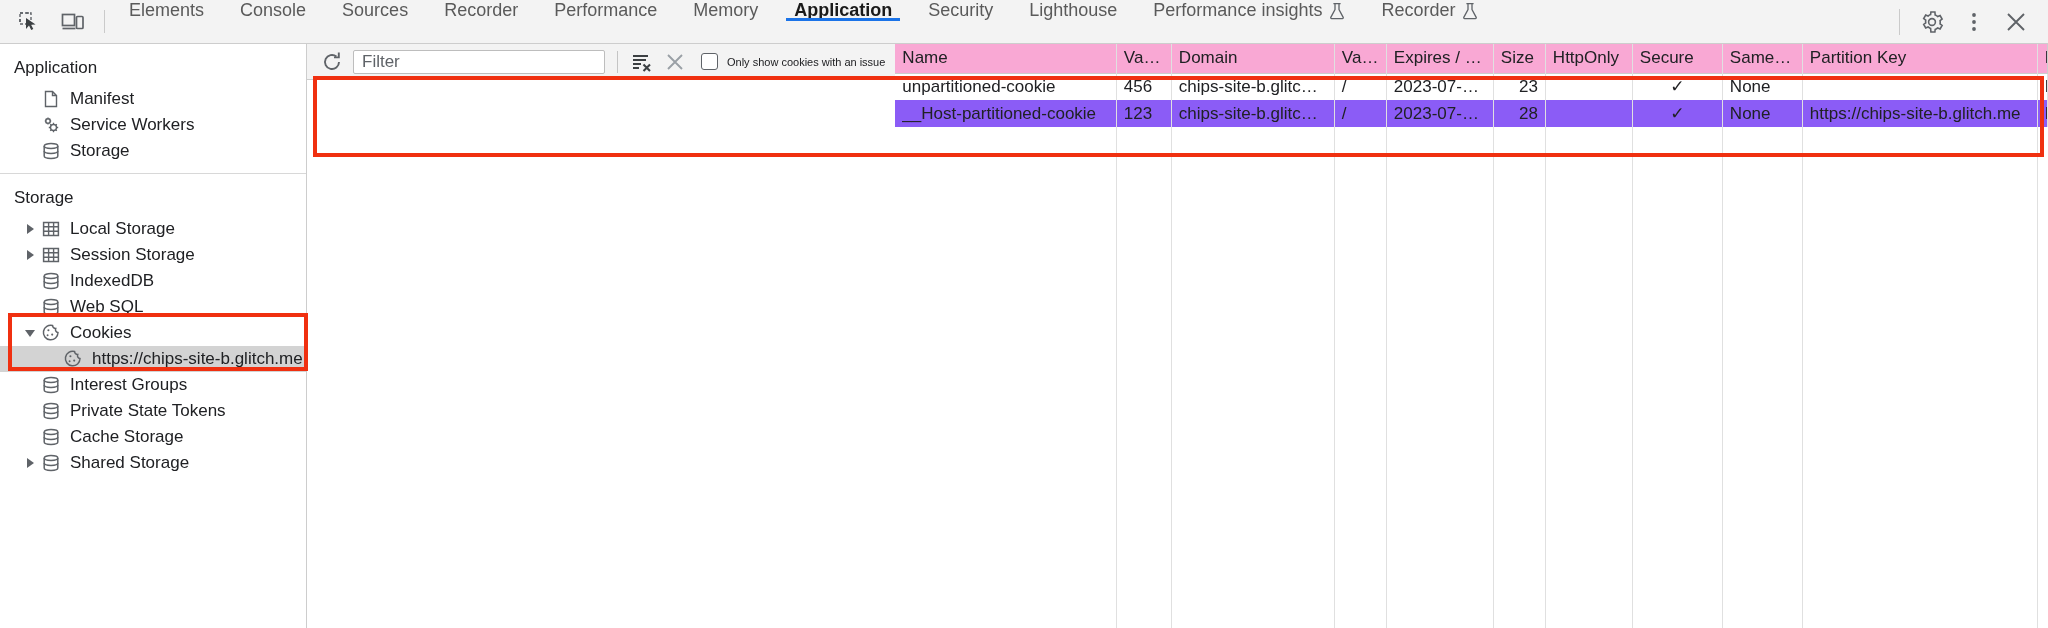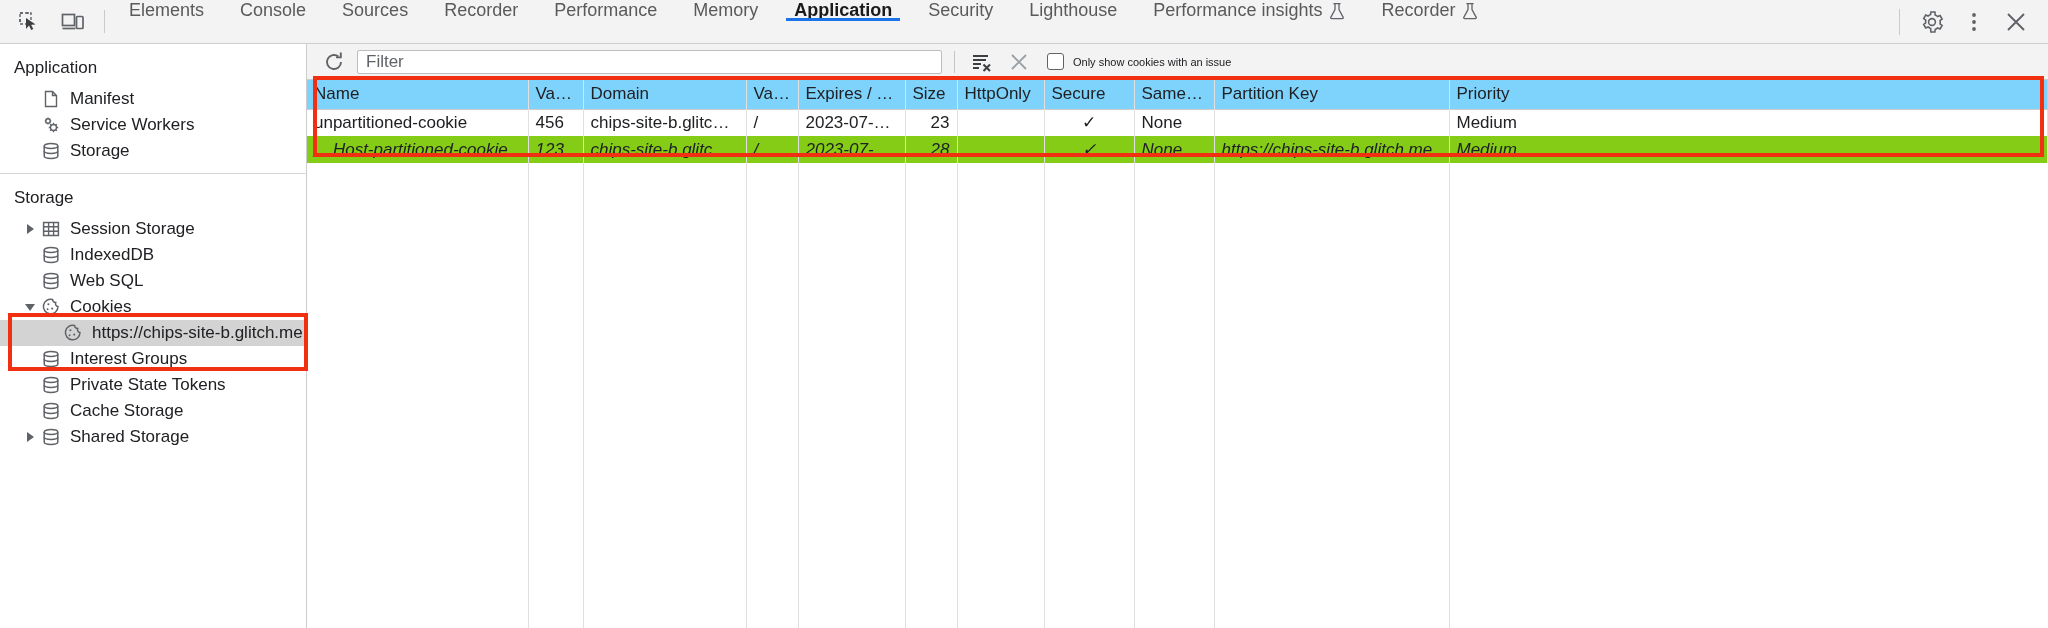--- a/index.html
+++ b/index.html
@@ -83,21 +83,21 @@
     display: flex; align-items: center; justify-content: center;
     margin-right: 2px;
   }
   .twisty.empty { visibility: hidden; }
   .tri { width: 0; height: 0; border-left: 7px solid #5f6368; border-top: 5px solid transparent; border-bottom: 5px solid transparent; }
   .tri.open { border-left: 5px solid transparent; border-right: 5px solid transparent; border-top: 7px solid #5f6368; border-bottom: none; }
   .t-icon { width: 22px; height: 22px; flex: none; margin-right: 8px; display: flex; align-items: center; justify-content: center; }
   .t-label { overflow: hidden; text-overflow: ellipsis; }
 
   
-  #right { flex: 1; display: flex; flex-direction: column; min-width: 0; background: #fff; }
+  #right { flex: 1; display: flex; flex-direction: row; min-width: 0; background: #fff; }
   #filterbar {
     height: 36px;
     background: #f3f3f3;
     border-bottom: 1px solid #cdcdcd;
     display: flex; align-items: center;
     padding: 0 10px 0 14px;
     gap: 10px;
   }
   .refresh-btn { width: 26px; height: 26px; display:flex; align-items:center; justify-content:center; }
   #filter-input {
@@ -118,38 +118,38 @@
   .cbox {
     width: 17px; height: 17px;
     border: 1.6px solid #5f6368; border-radius: 3px; background: #fff;
   }
   .cb-label { font-size: 11px; color: #202124; white-space: nowrap; }
 
   
   #table-wrap { flex: 1; overflow: hidden; position: relative; }
   table.cookies { border-collapse: collapse; width: 100%; table-layout: fixed; }
   table.cookies th {
-    background: #7dd3fc;
+    background: #f9a8d4;
     font-size: 17px; font-weight: 400; color: #202124;
     text-align: left;
     height: 29px;
     padding: 0 7px;
     border-right: 1px solid #cdcdcd;
     border-bottom: 1px solid #cdcdcd;
     white-space: nowrap; overflow: hidden; text-overflow: ellipsis;
   }
   table.cookies td {
     font-size: 17px; color: #202124;
     height: 27px;
     padding: 0 7px;
     border-right: 1px solid #e0e0e0;
     white-space: nowrap; overflow: hidden; text-overflow: ellipsis;
   }
   table.cookies tr.row-odd td { background: #ffffff; }
-  table.cookies tr.row-even td { background: #84cc16; font-style: italic; }
+  table.cookies tr.row-even td { background: #8b5cf6; }
   td.num { text-align: right; }
   td.ctr { text-align: center; }
   td.name-cell { padding-left: 24px; }
 
   
   #filler { position: absolute; left: 0; right: 0; top: 0; bottom: 0; pointer-events: none; }
   .fill-col { position: absolute; top: 0; bottom: 0; border-right: 1px solid #e0e0e0; }
 
   
   .annot {
@@ -288,20 +288,32 @@
               <path d="M3.2 5c0-1.3 3-2.4 6.8-2.4S16.8 3.7 16.8 5v10c0 1.3-3 2.4-6.8 2.4S3.2 16.3 3.2 15z" fill="none" stroke="#5f6368" stroke-width="1.5"></path>
               <path d="M3.2 5c0 1.3 3 2.4 6.8 2.4S16.8 6.3 16.8 5" fill="none" stroke="#5f6368" stroke-width="1.5"></path>
               <path d="M3.2 10c0 1.3 3 2.4 6.8 2.4s6.8-1.1 6.8-2.4" fill="none" stroke="#5f6368" stroke-width="1.5"></path>
             </svg>
           </span>
           <span class="t-label">Storage</span>
         </div>
       </div>
       <div class="side-section">
         <div class="side-title">Storage</div>
+        <div class="tree-item depth1">
+          <span class="twisty">
+            <span class="tri"></span>
+          </span>
+          <span class="t-icon">
+            <svg width="20" height="20" viewBox="0 0 20 20">
+              <path d="M2.6 3.4h14.8v13.2H2.6z" fill="none" stroke="#5f6368" stroke-width="1.5"></path>
+              <path d="M2.6 7.8h14.8M2.6 12.2h14.8M7.6 3.4v13.2M12.6 3.4v13.2" fill="none" stroke="#5f6368" stroke-width="1.4"></path>
+            </svg>
+          </span>
+          <span class="t-label">Local Storage</span>
+        </div>
         <div class="tree-item depth1">
           <span class="twisty">
             <span class="tri"></span>
           </span>
           <span class="t-icon">
             <svg width="20" height="20" viewBox="0 0 20 20">
               <path d="M2.6 3.4h14.8v13.2H2.6z" fill="none" stroke="#5f6368" stroke-width="1.5"></path>
               <path d="M2.6 7.8h14.8M2.6 12.2h14.8M7.6 3.4v13.2M12.6 3.4v13.2" fill="none" stroke="#5f6368" stroke-width="1.4"></path>
             </svg>
           </span>

